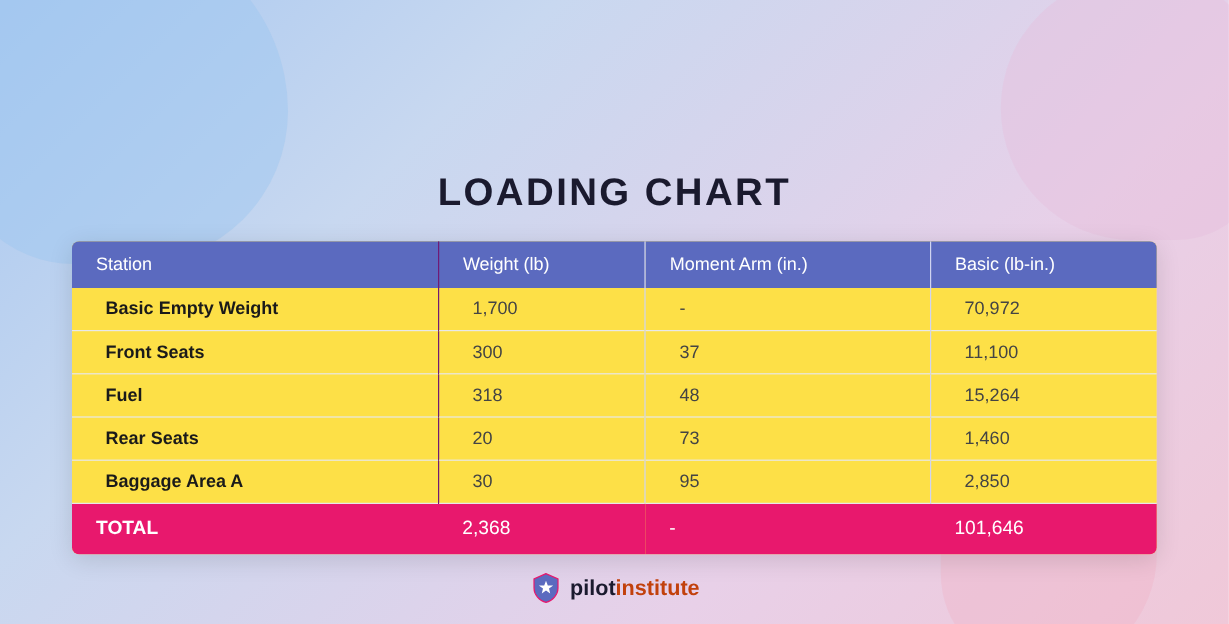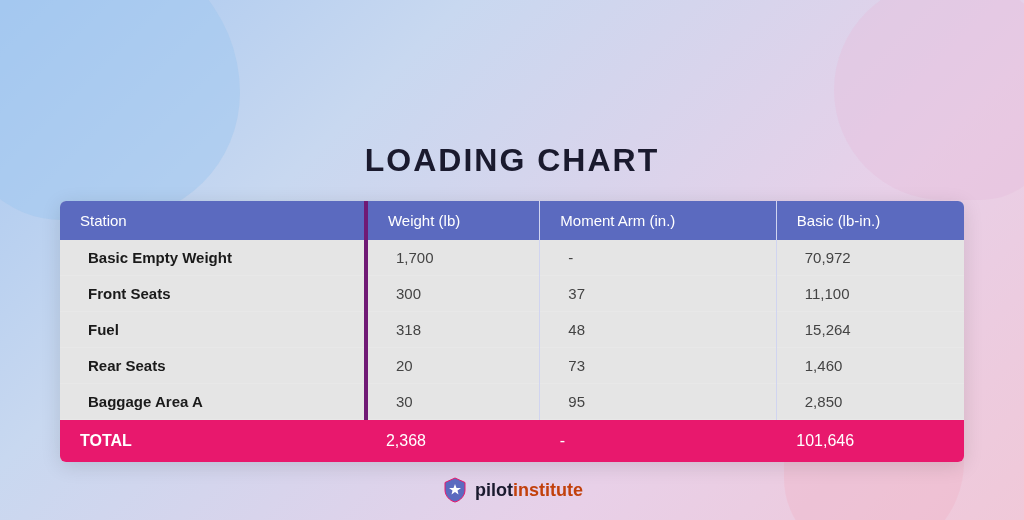--- a/index.html
+++ b/index.html
@@ -70,21 +70,21 @@
     .table-wrapper {
       width: 100%;
       border-radius: 6px;
       overflow: hidden;
       box-shadow: 0 4px 20px rgba(0,0,0,0.12);
     }
 
     table {
       width: 100%;
       border-collapse: collapse;
-      background: #e5e5e5;
+      background: #fde047;
     }
 
     thead tr {
       background: #5b6abf;
     }
 
     thead th {
       color: white;
       padding: 11px 20px;
       text-align: left;
@@ -116,21 +116,21 @@
     }
 
     tbody td:not(:first-child) {
       color: #444;
       font-weight: 400;
     }
 
     
     thead th:nth-child(2),
     tbody td:nth-child(2) {
-      border-left: 4px solid #701a75;
+      border-left: 1px solid #701a75;
     }
 
     thead th:nth-child(3),
     tbody td:nth-child(3) {
       border-left: 1px solid #d0d4f0;
     }
 
     thead th:nth-child(4),
     tbody td:nth-child(4) {
       border-left: 1px solid #d0d4f0;

